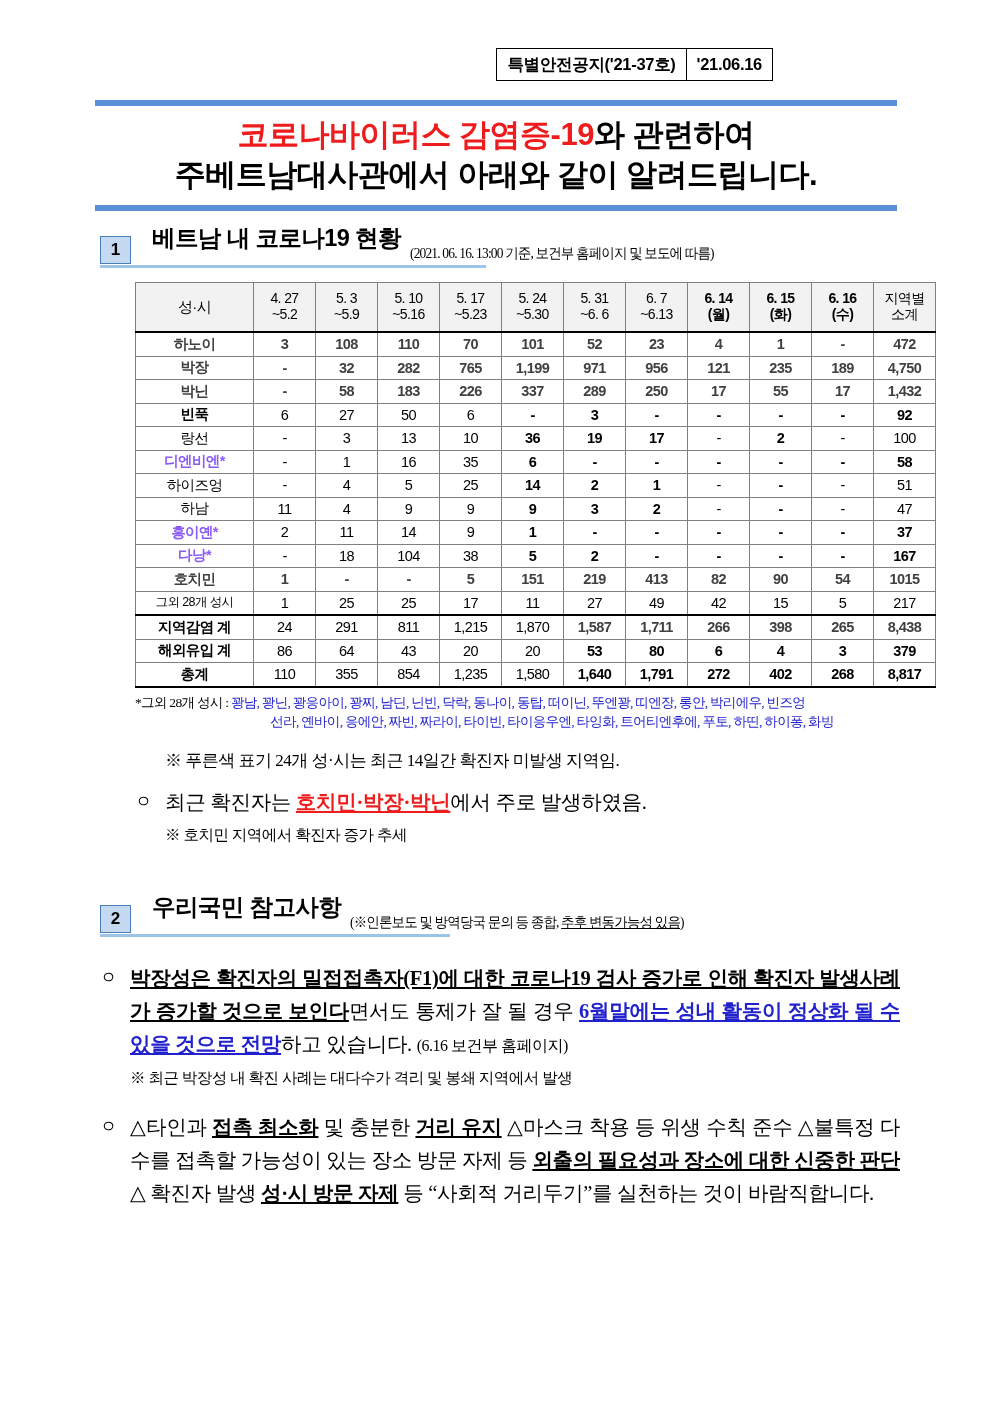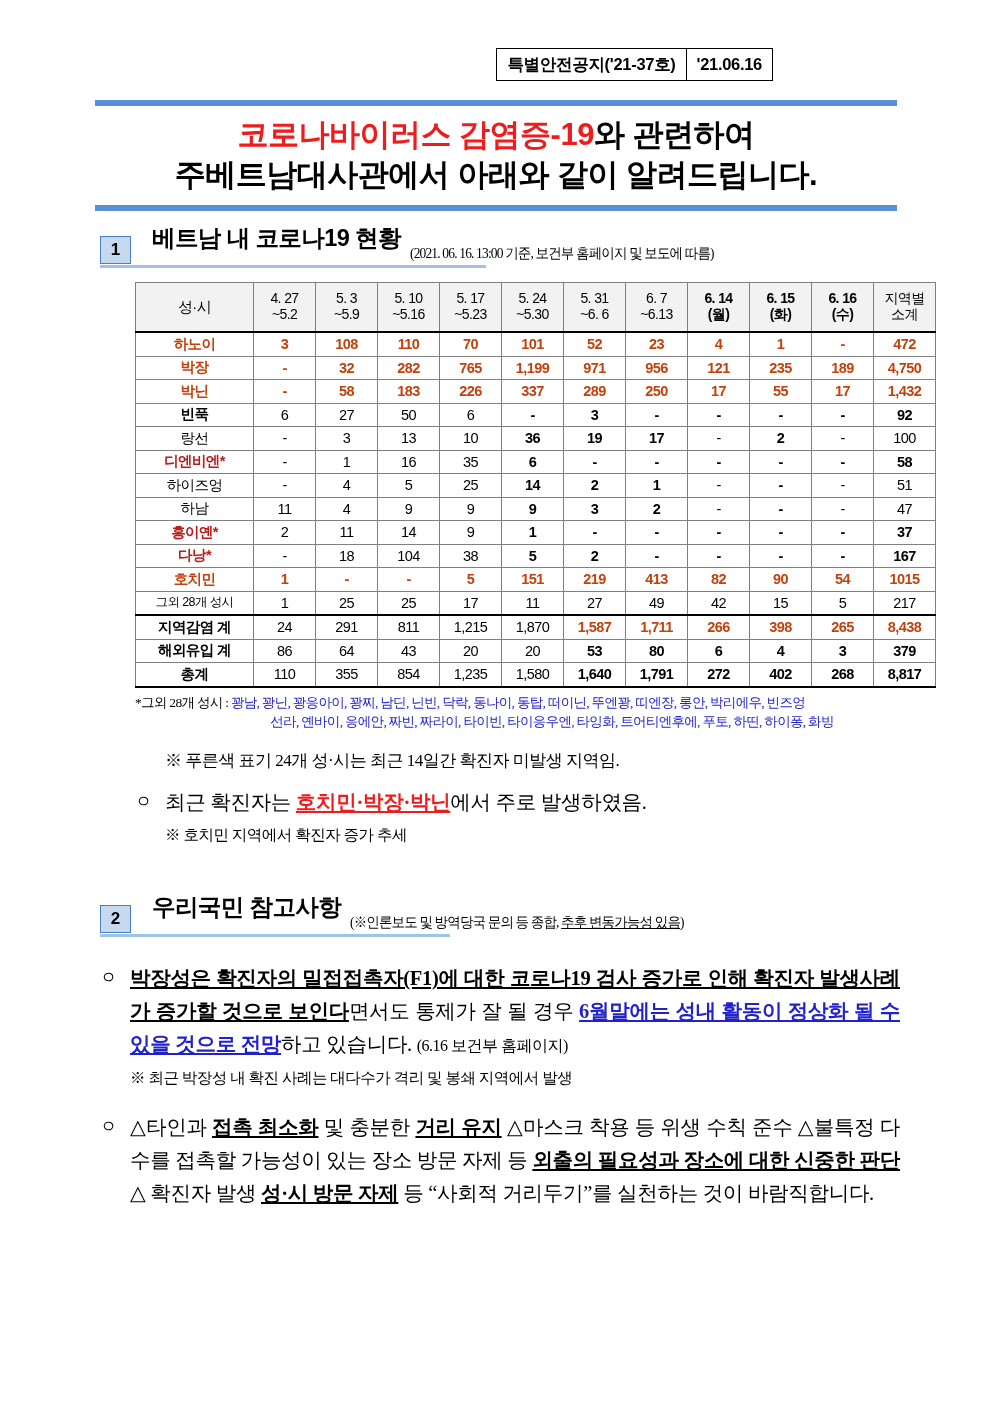--- a/index.html
+++ b/index.html
@@ -151,22 +151,22 @@
     line-height: 1.12;
   }
   table.covid thead th.bold-d { font-weight: bold; }
   table.covid thead th.nm { font-size: 15px; }
   .col-name { width: 118px; }
   .col-d { width: 62px; }
   .col-sum { width: 62px; }
 
   td.nm { font-weight: bold; font-size: 15px; }
   td.nm.plain { font-weight: normal; }
-  .r { color: #c2410c; font-weight: bold; }
-  .b { color: #b91c1c; font-weight: bold; }
+  .r { color: #404040; font-weight: bold; }
+  .b { color: #8b5cf6; font-weight: bold; }
   .bold { font-weight: bold; }
   .thinrow td { font-weight: normal; }
 
   tr.topline td { border-top: 2.2px solid #000; }
   tr.hdrline th { border-bottom: 2.2px solid #000; }
   td.sumcol, th.sumcol { border-left: 2.2px solid #000; }
   tr.lastrow td { border-bottom: 2.2px solid #000; }
 
   
   .foot {

